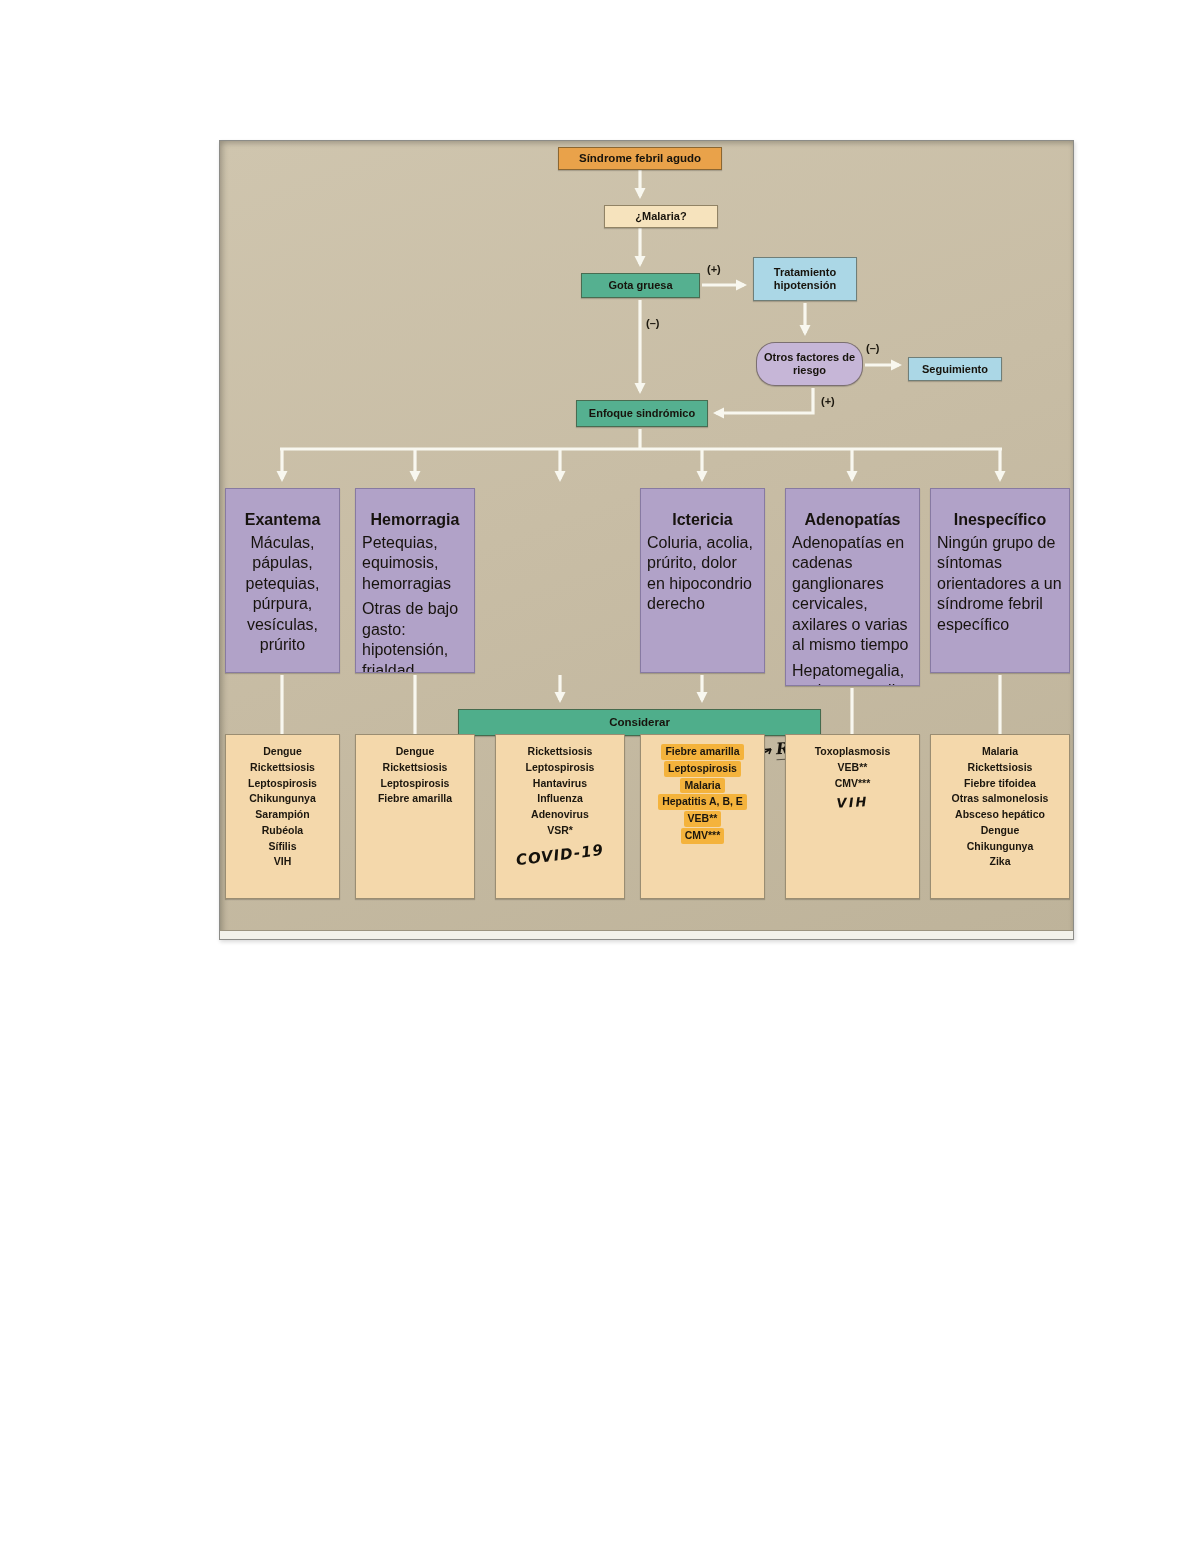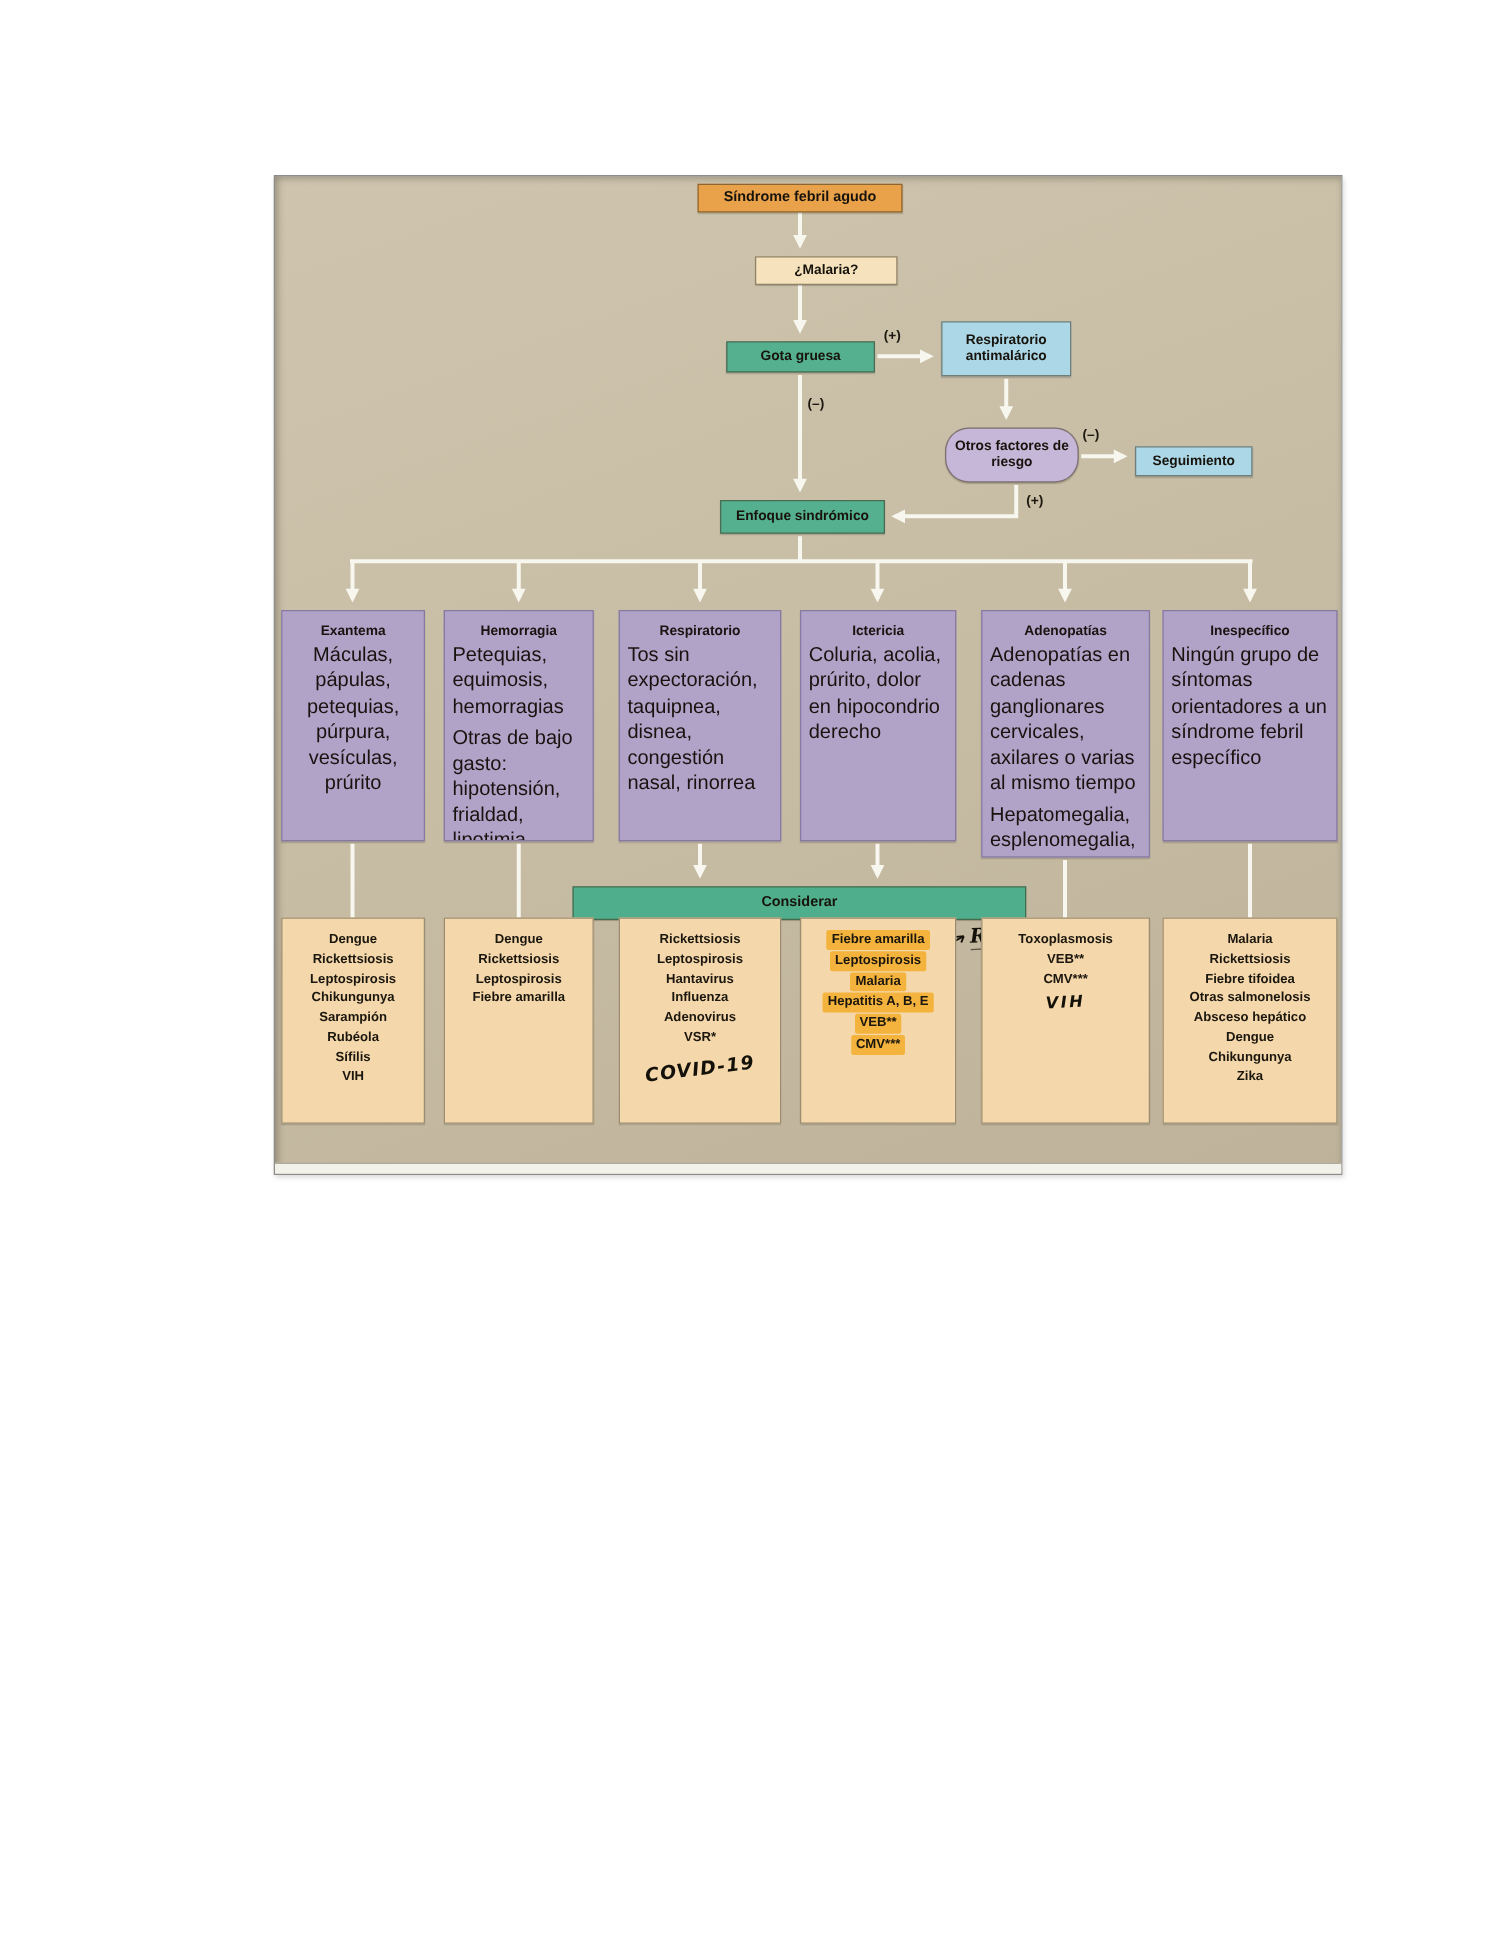--- a/index.html
+++ b/index.html
@@ -42,21 +42,21 @@
   .lbl-plus-otros { left:601px; top:254px; }
 
   
   .pbox {
     position:absolute; top:347px; height:185px;
     background:#b1a2c8; border:1px solid #877aa2;
     box-shadow:0 1px 1px rgba(0,0,0,0.18);
     color:#17130e; overflow:hidden;
   }
   .pbox.col5 { height:198px; }
-  .pbox-title { text-align:center; font-weight:700; font-size:11px; margin:10px 2px 4px; }
+  .pbox-title { text-align:center; font-weight:700; font-size:16px; margin:22px 2px 4px; }
   .pbox-body  { font-size:16px; line-height:1.28; padding:0 6px; text-align:left; }
   .pbox-body div { margin-bottom:5px; }
   .pbox.col1 .pbox-body { text-align:center; }
 
   
   .obox {
     position:absolute; top:593px; height:165px;
     background:#f4d8ab; border:1px solid #9a8d72;
     box-shadow:0 1px 1px rgba(0,0,0,0.18);
     font-size:10.5px; font-weight:600; color:#1b160e;
@@ -126,21 +126,21 @@
         <line x1="632" y1="547" x2="632" y2="620"></line>
         <line x1="780" y1="534" x2="780" y2="620"></line>
         <line x1="340" y1="597" x2="340" y2="620"></line>
         <line x1="482" y1="597" x2="482" y2="620"></line>
       </g>
     </svg>
 
     <div class="node n-title">Síndrome febril agudo</div>
     <div class="node n-malaria">¿Malaria?</div>
     <div class="node n-gota">Gota gruesa</div>
-    <div class="node n-trat">Respiratorio antimalárico</div>
+    <div class="node n-trat">Tratamiento hipotensión</div>
     <div class="node n-otros">Otros factores de riesgo</div>
     <div class="node n-seg">Seguimiento</div>
     <div class="node n-enfoque">Enfoque sindrómico</div>
 
     <span class="lbl lbl-plus-gota">(+)</span>
     <span class="lbl lbl-minus-gota">(–)</span>
     <span class="lbl lbl-minus-otros">(–)</span>
     <span class="lbl lbl-plus-otros">(+)</span>
 
     <div class="pbox col1">
@@ -148,26 +148,20 @@
       <div class="pbox-body">
           <div>Máculas, pápulas, petequias, púrpura, vesículas, prúrito</div>
         </div>
     </div>
     <div class="pbox col2">
       <div class="pbox-title">Hemorragia</div>
       <div class="pbox-body">
           <div>Petequias, equimosis, hemorragias</div>
           <div>Otras de bajo gasto: hipotensión, frialdad, lipotimia</div>
           <div>Alteración del estado de conciencia</div>
-        </div>
-    </div>
-    <div class="pbox col3">
-      <div class="pbox-title">Respiratorio</div>
-      <div class="pbox-body">
-          <div>Tos sin expectoración, taquipnea, disnea, congestión nasal, rinorrea</div>
         </div>
     </div>
     <div class="pbox col4">
       <div class="pbox-title">Ictericia</div>
       <div class="pbox-body">
           <div>Coluria, acolia, prúrito, dolor en hipocondrio derecho</div>
         </div>
     </div>
     <div class="pbox col5">
       <div class="pbox-title">Adenopatías</div>

